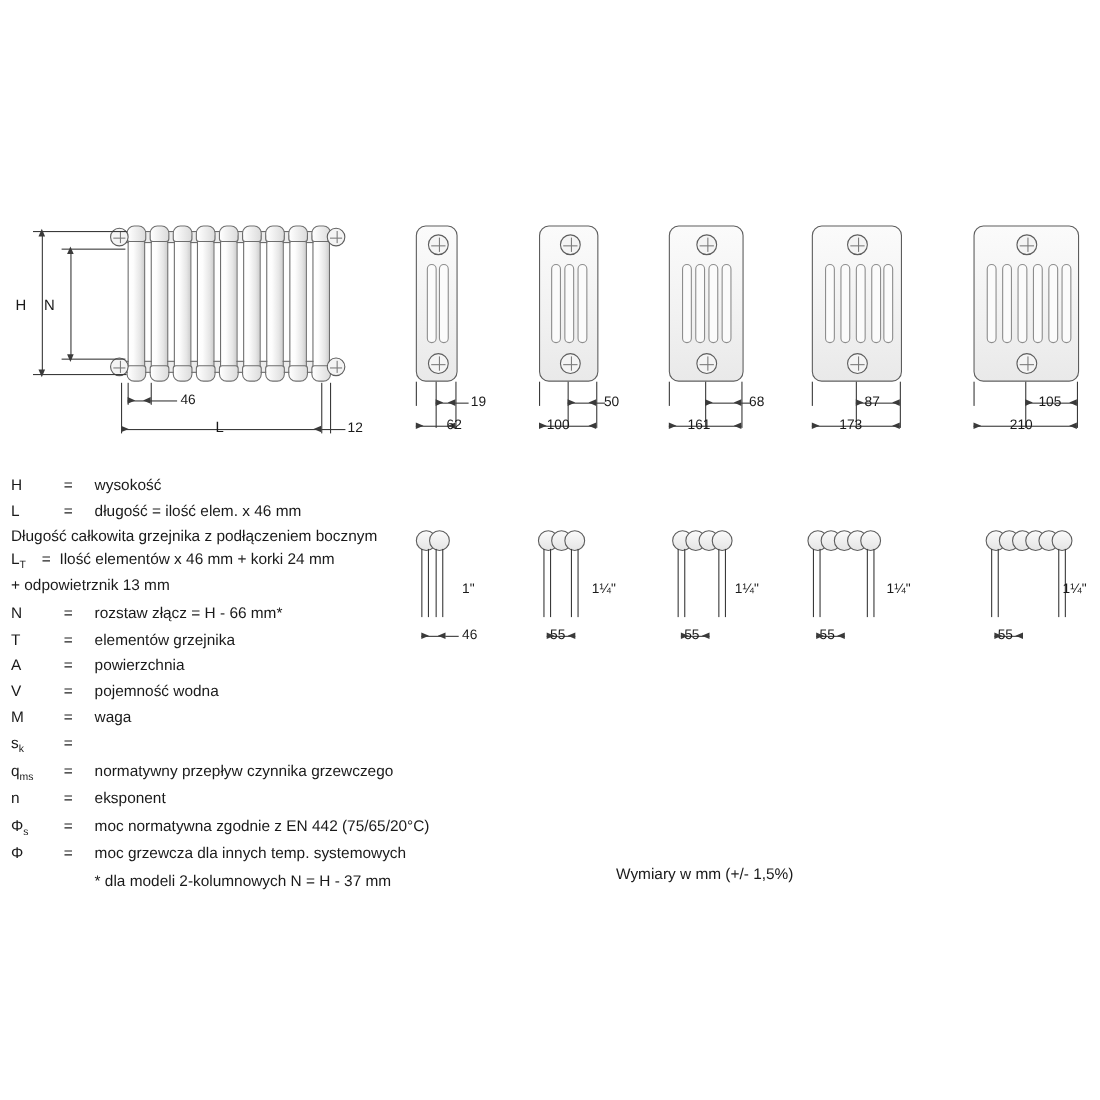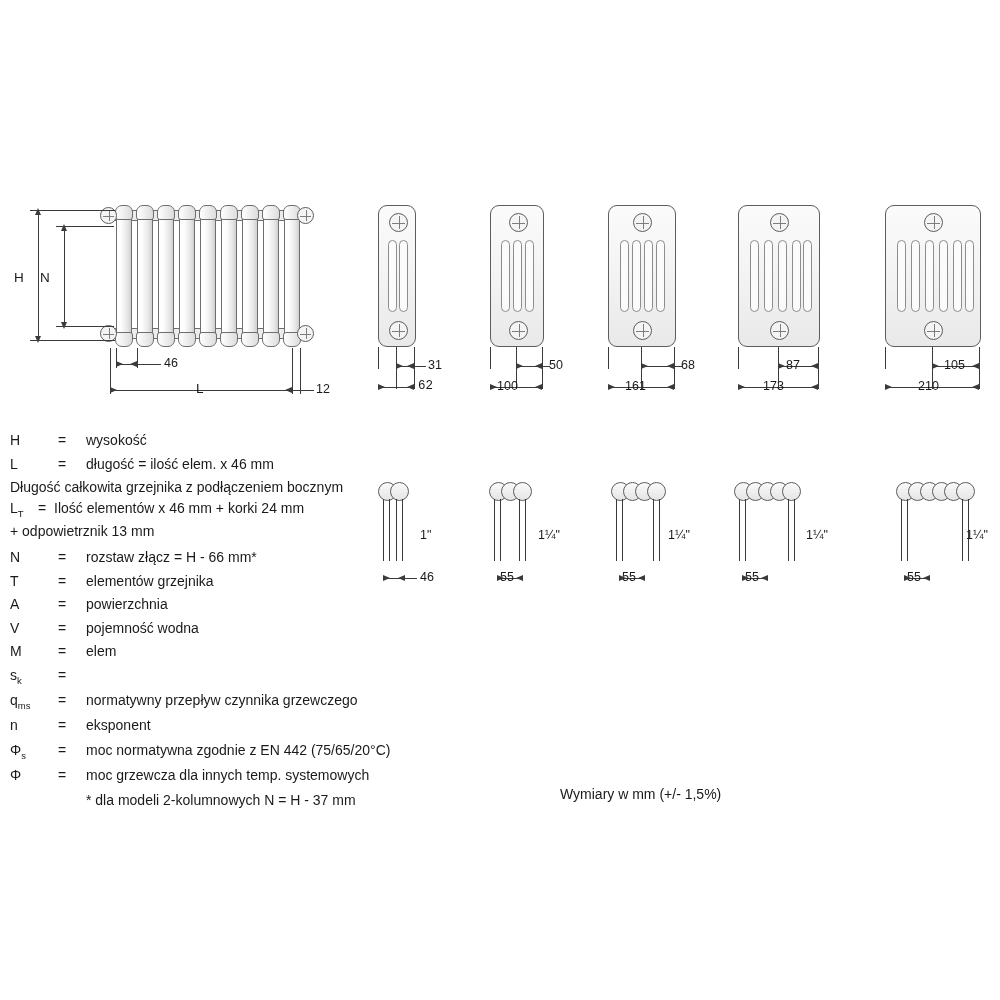--- a/index.html
+++ b/index.html
@@ -138,27 +138,27 @@
       <div class="plug" style="left:10px;top:7px;width:17px;height:17px;"></div>
       <div class="plug" style="left:10px;top:115px;width:17px;height:17px;"></div>
     </div>
 
     <div class="vline" style="left:378px;top:347px;height:22px;"></div>
     <div class="vline" style="left:396px;top:347px;height:42px;"></div>
     <div class="hline" style="left:396px;top:366px;width:18px;"></div>
     <div class="arrR" style="left:396px;top:362.5px;"></div>
     <div class="arrL" style="left:407px;top:362.5px;"></div>
     <div class="hline" style="left:414px;top:366px;width:12px;"></div>
-    <span class="dimnum" style="left:428px;top:358px;">31</span>
+    <span class="dimnum" style="left:428px;top:358px;">19</span>
 
     <div class="vline" style="left:414px;top:347px;height:42px;"></div>
     <div class="hline" style="left:378px;top:387px;width:36px;"></div>
     <div class="arrR" style="left:378px;top:383.5px;"></div>
     <div class="arrL" style="left:407px;top:383.5px;"></div>
-    <span class="dimnum" style="left:418px;top:379px;font-family:Liberation Mono, monospace;">62</span>
+    <span class="dimnum" style="left:406px;top:379px;">62</span>
   </div>
 
   <div>
     <div class="sec" style="left:490px;top:205px;width:52px;height:140px;">
       <div class="sec-slot" style="left:10px;top:34px;width:7px;height:70px;"></div>
       <div class="sec-slot" style="left:22px;top:34px;width:7px;height:70px;"></div>
       <div class="sec-slot" style="left:34px;top:34px;width:7px;height:70px;"></div>
       <div class="plug" style="left:18px;top:7px;width:17px;height:17px;"></div>
       <div class="plug" style="left:18px;top:115px;width:17px;height:17px;"></div>
     </div>
@@ -371,21 +371,21 @@
       <span class="legend-txt">powierzchnia</span>
     </div>
     <div class="legend-row">
       <span class="legend-sym">V</span>
       <span class="legend-eq">=</span>
       <span class="legend-txt">pojemność wodna</span>
     </div>
     <div class="legend-row">
       <span class="legend-sym">M</span>
       <span class="legend-eq">=</span>
-      <span class="legend-txt">elem</span>
+      <span class="legend-txt">waga</span>
     </div>
 
     <div class="legend-row" style="height:25px;">
       <span class="legend-sym"><span>s</span><sub>k</sub></span>
       <span class="legend-eq">=</span>
     </div>
     <div class="legend-row" style="height:25px;">
       <span class="legend-sym"><span>q</span><sub>ms</sub></span>
       <span class="legend-eq">=</span>
       <span class="legend-txt">normatywny przepływ czynnika grzewczego</span>

